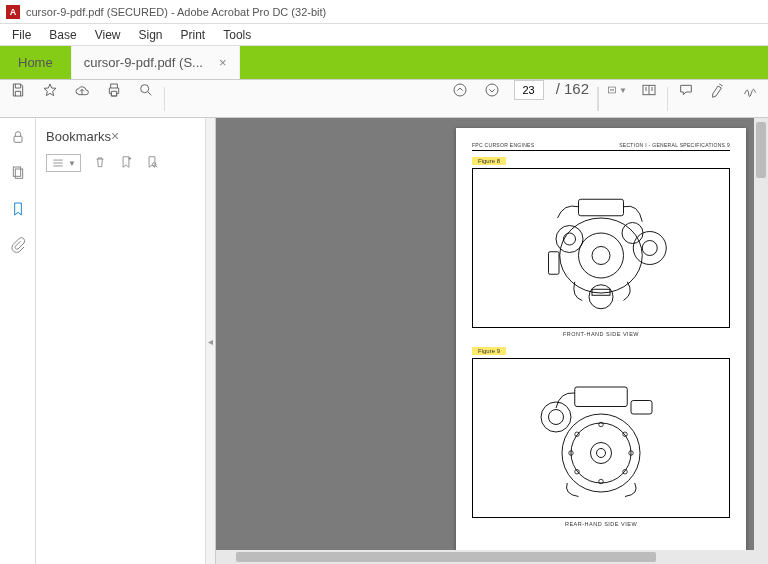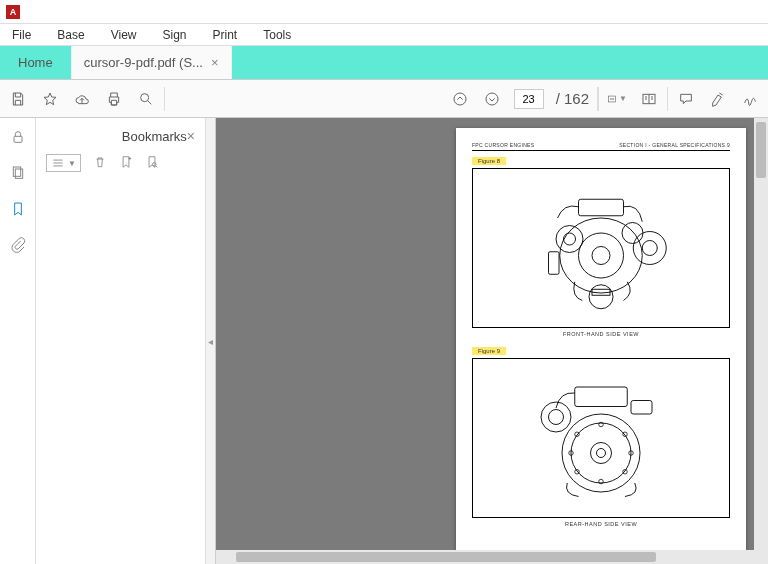--- a/index.html
+++ b/index.html
@@ -1,41 +1,41 @@
 <!DOCTYPE html>
 <html><head>
 <meta charset="utf-8">
 <style>
 *{box-sizing:border-box;margin:0;padding:0;font-family:"Segoe UI",Arial,sans-serif}
 body{width:768px;height:564px;overflow:hidden;background:#fff;display:flex;flex-direction:column;font-size:12px;color:#333}
 .titlebar{height:24px;background:#fff;border-bottom:1px solid #ddd;display:flex;align-items:center;padding:0 6px;gap:6px}
 .titlebar .app-icon{width:14px;height:14px;background:#b91c1c;display:flex;align-items:center;justify-content:center;color:#fff;font-size:9px;font-weight:bold}
 .titlebar-text{font-size:11px;color:#555}
-.menubar{height:22px;display:flex;align-items:center;padding:0 4px;gap:10px;border-bottom:1px solid #ddd}
+.menubar{height:22px;display:flex;align-items:center;padding:0 4px;gap:2px;border-bottom:1px solid #ddd}
 .menubar span{padding:2px 8px;font-size:12px;color:#333;cursor:default}
-.tabs{height:34px;display:flex;align-items:stretch;border-bottom:1px solid #ccc;background:#5eead4}
+.tabs{height:34px;display:flex;align-items:stretch;border-bottom:1px solid #ccc;background:#84cc16}
 .tab{display:flex;align-items:center;padding:0 18px;font-size:13px;color:#555;border-right:1px solid #eee;position:relative}
-.tab.document{padding:0 12px;gap:8px;background:#fafafa}
+.tab.document{padding:0 12px;gap:16px;background:#fafafa}
 .tab .close-x{font-size:13px;color:#888}
 .toolbar{height:38px;display:flex;align-items:center;border-bottom:1px solid #ccc;background:#fafafa}
-.tool-group{display:flex;align-items:center;height:100%;padding:0 8px;gap:12px}
+.tool-group{display:flex;align-items:flex-start;height:100%;padding:0 8px;gap:12px}
 .tool-sep{width:1px;height:24px;background:#ddd}
 .tool-btn{width:20px;height:20px;display:flex;align-items:center;justify-content:center;color:#666;cursor:pointer}
 .tool-btn svg{width:16px;height:16px;stroke:#666;fill:none;stroke-width:1.5}
 .page-input{width:30px;height:20px;border:1px solid #ccc;text-align:center;font-size:11px}
 .page-total{font-size:15px;color:#555}
 .zoom-label{font-size:11px;color:#555}
 .dropdown-arrow{font-size:8px;color:#888;margin-left:2px}
 .workspace{flex:1;display:flex;overflow:hidden}
 .leftrail{width:36px;background:#fff;border-right:1px solid #ddd;display:flex;flex-direction:column;align-items:center;padding-top:10px;gap:18px}
 .leftrail .rail-icon{width:18px;height:18px;display:flex;align-items:center;justify-content:center;color:#888}
 .leftrail .rail-icon.active{color:#1b87cf}
 .leftrail svg{width:16px;height:16px;stroke:currentColor;fill:none;stroke-width:1.5}
 .bookmarks-panel{width:170px;background:#fff;border-right:1px solid #ddd;display:flex;flex-direction:column}
-.bm-header{display:flex;align-items:center;justify-content:flex-end;padding:10px 10px 6px}
+.bm-header{display:flex;align-items:center;justify-content:flex-start;padding:10px 10px 6px}
 .bm-title{font-size:13px;color:#444}
 .bm-close{font-size:14px;color:#888}
 .bm-tools{display:flex;align-items:center;gap:12px;padding:4px 10px 10px}
 .bm-tools svg{width:14px;height:14px;stroke:#888;fill:none;stroke-width:1.5}
 .divider-handle{width:10px;background:#f2f2f2;border-right:1px solid #ccc;display:flex;align-items:center;justify-content:center;color:#999;font-size:10px}
 .canvas{flex:1;background:#7b7b7b;position:relative;overflow:hidden}
 .page{position:absolute;left:240px;top:10px;width:290px;height:440px;background:#fff;box-shadow:0 1px 4px rgba(0,0,0,.4);padding:14px 16px;font-size:6px;color:#333}
 .page-headline{display:flex;justify-content:space-between;font-size:5px;border-bottom:.5px solid #000;padding-bottom:2px;margin-bottom:6px;letter-spacing:.3px}
 .fig-label{display:inline-block;background:#ffe96b;padding:1px 6px;font-size:6px;margin-bottom:3px}
 .fig-box{border:.5px solid #000;height:160px;display:flex;align-items:center;justify-content:center;margin-bottom:3px;position:relative}
@@ -48,20 +48,24 @@
 .scrollbar-h .thumb{position:absolute;top:2px;height:10px;left:20px;width:420px;background:#bcbcbc;border-radius:2px}
 .hand-active{color:#1b87cf!important}
 .hand-active svg{stroke:#1b87cf!important}
 .flex-spacer{flex:1}
 </style>
 </head>
 <body>
 
 <div class="titlebar">
   <div class="app-icon">A</div>
+  <div class="titlebar-text">
+    <span>cursor-9-pdf.pdf</span>
+    <span>(SECURED)</span> - <span>Adobe Acrobat Pro DC (32-bit)</span>
+  </div>
 </div>
 
 <div class="menubar">
   <span>File</span>
   <span>Base</span>
   <span>View</span>
   <span>Sign</span>
   <span>Print</span>
   <span>Tools</span>
 </div>

